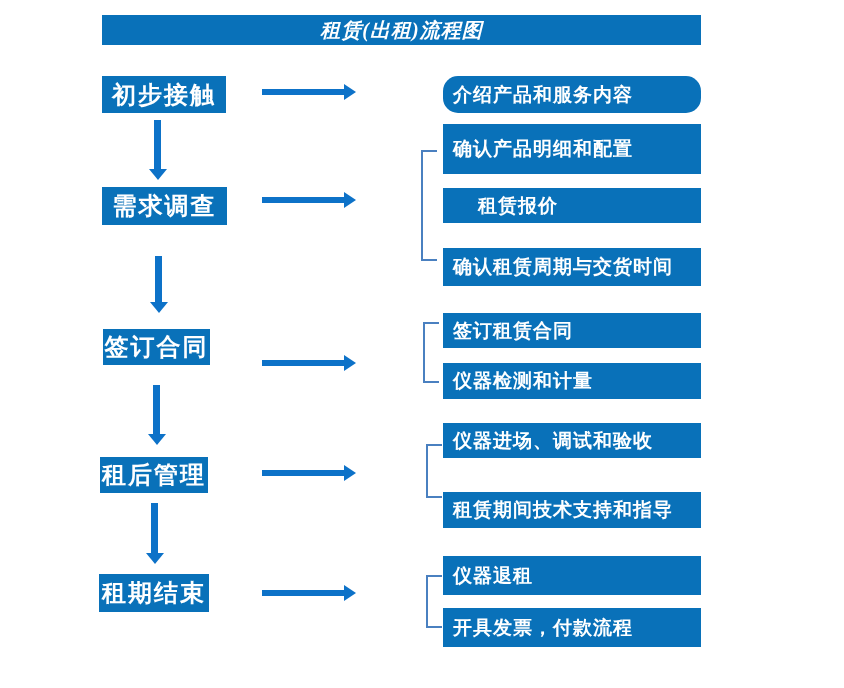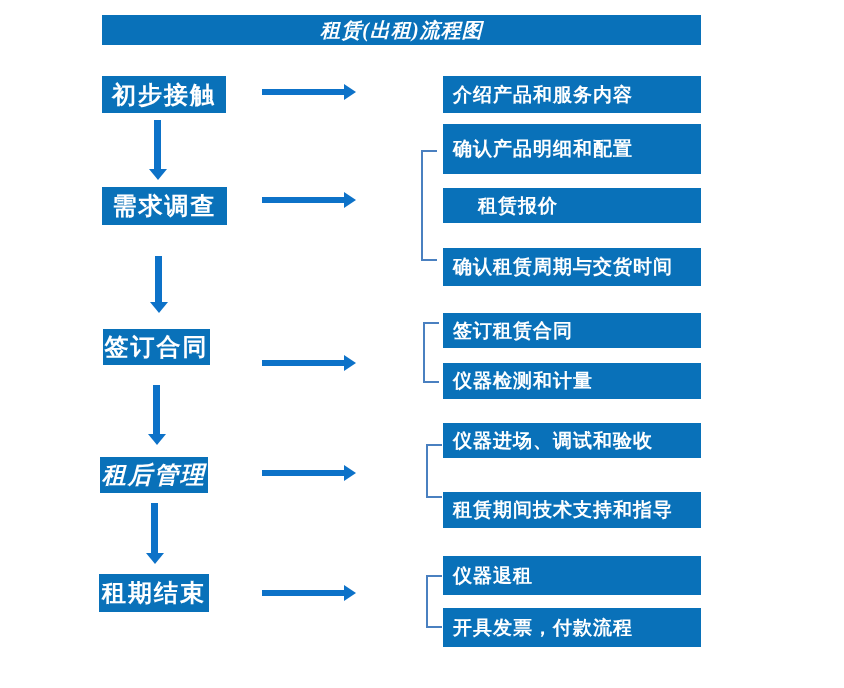--- a/index.html
+++ b/index.html
@@ -36,35 +36,35 @@
     background: var(--box);
     color: var(--text);
     font-weight: bold;
     font-size: 24px;
     display: flex; align-items: center; justify-content: center;
     letter-spacing: 2px;
   }
   .s1 { left: 102px; top: 76px;  width: 124px; height: 37px; }
   .s2 { left: 102px; top: 187px; width: 125px; height: 38px; }
   .s3 { left: 103px; top: 329px; width: 107px; height: 36px; }
-  .s4 { left: 100px; top: 457px; width: 108px; height: 36px; font-style: italic; }
+  .s4 { left: 100px; top: 457px; width: 108px; height: 36px; }
   .s5 { left: 99px;  top: 574px; width: 110px; height: 38px; }
 
   .detail-box {
     position: absolute;
     left: 443px; width: 258px;
     background: var(--box);
     color: var(--text);
     font-weight: bold;
     font-size: 19px;
     display: flex; align-items: center;
     padding-left: 10px;
     letter-spacing: 1px;
   }
-  .r1  { top: 76px;  height: 37px; }
+  .r1  { top: 76px;  height: 37px; border-radius: 15px; }
   .r2  { top: 124px; height: 50px; }
   .r3  { top: 188px; height: 35px; padding-left: 35px; }
   .r4  { top: 248px; height: 38px; }
   .r5  { top: 313px; height: 35px; }
   .r6  { top: 363px; height: 36px; }
   .r7  { top: 423px; height: 35px; }
   .r8  { top: 492px; height: 36px; }
   .r9  { top: 556px; height: 39px; }
   .r10 { top: 608px; height: 39px; }
 

